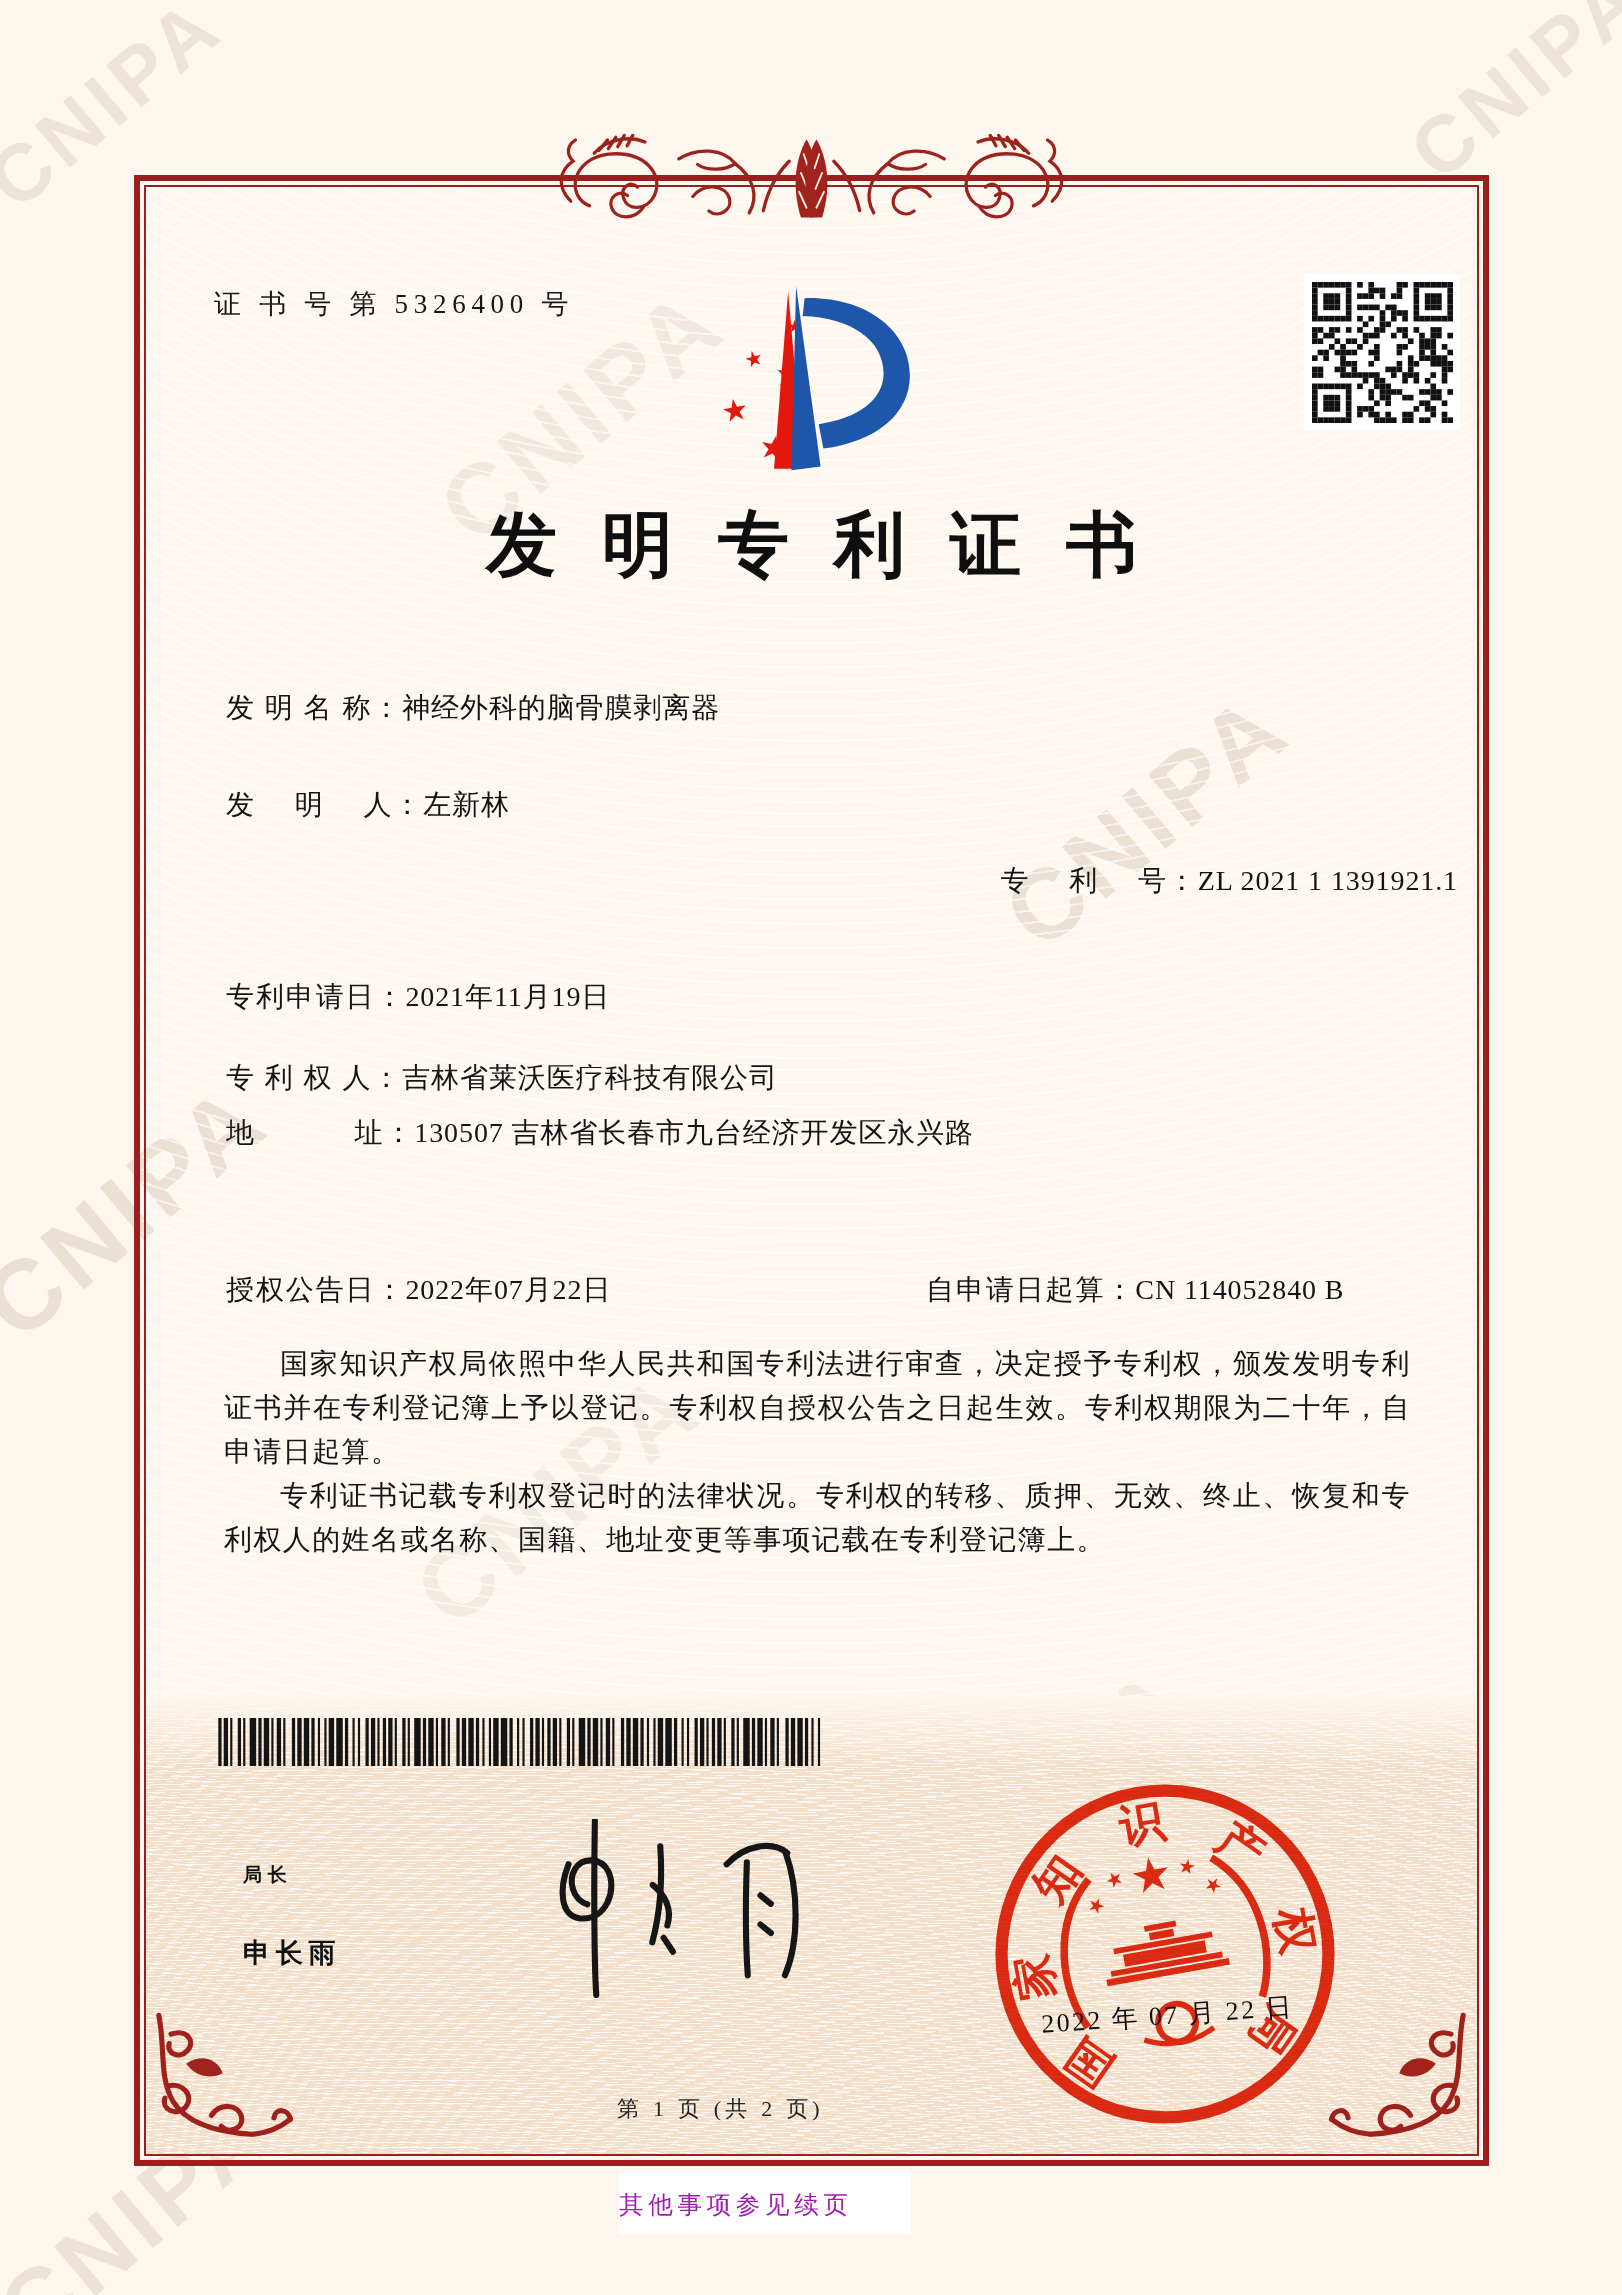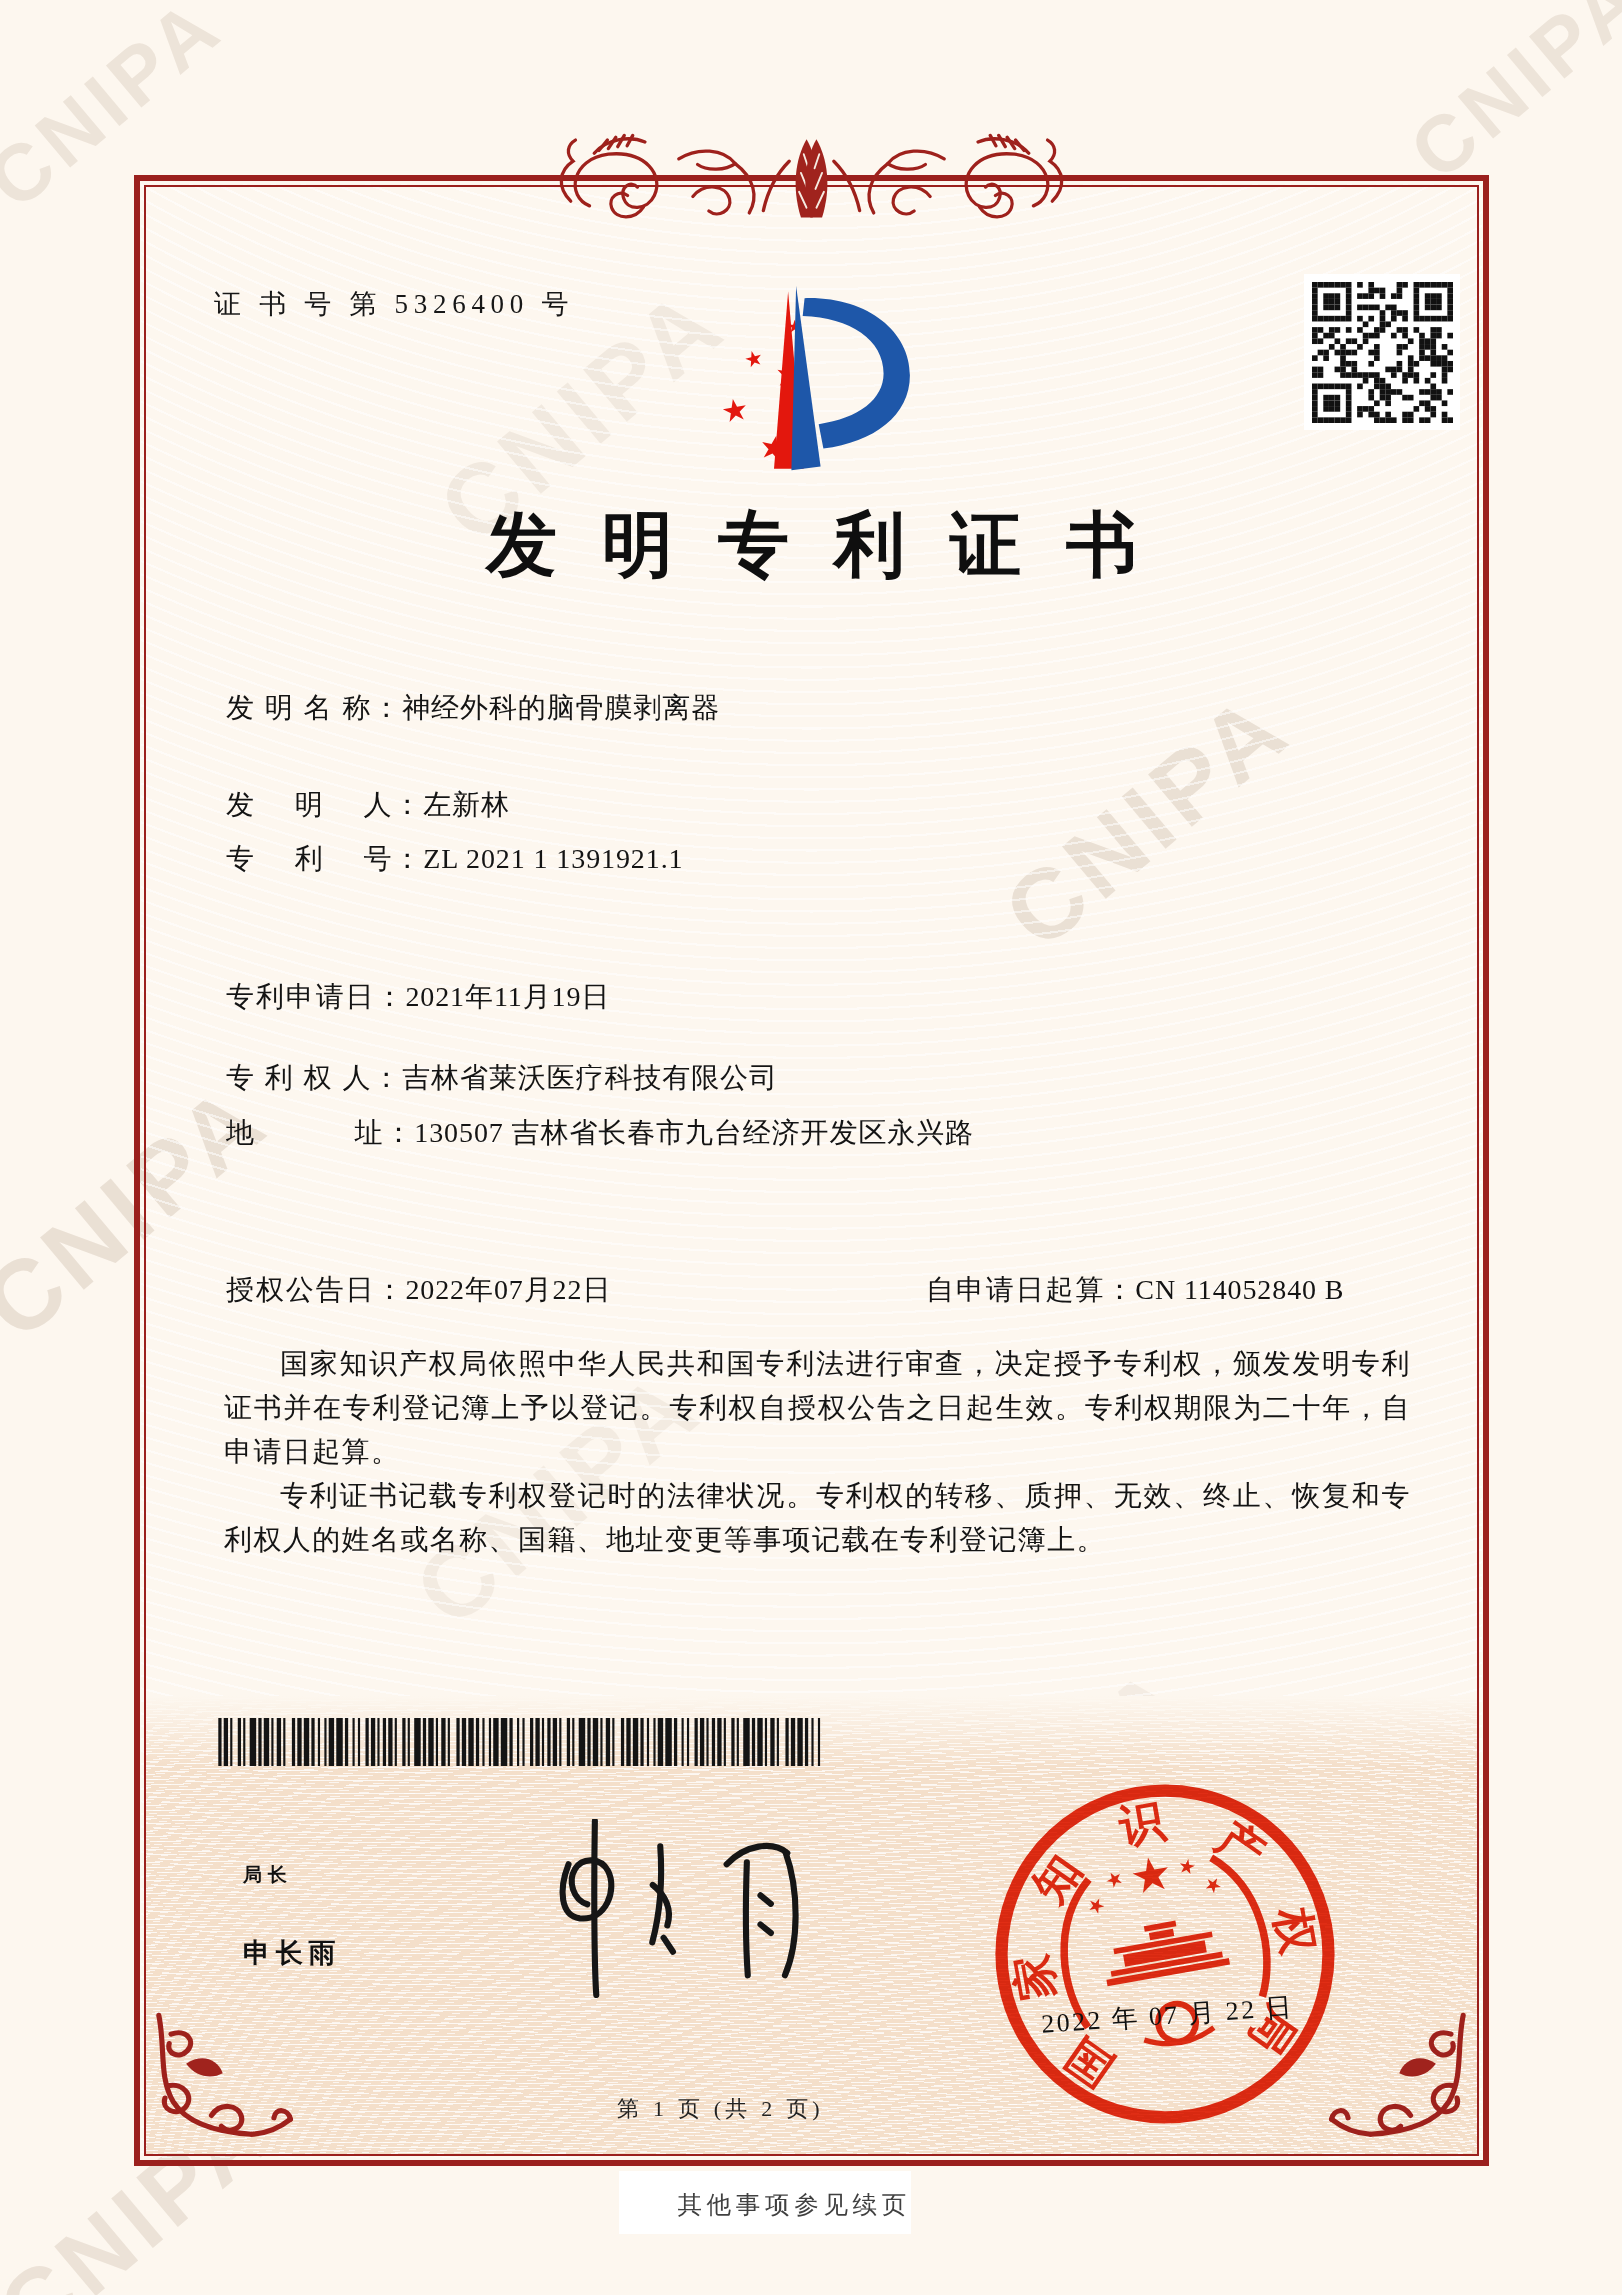--- a/index.html
+++ b/index.html
@@ -47,22 +47,22 @@
 
   .sig-title{position:absolute;left:243px;top:1862px;font-size:19px;font-weight:600;
       letter-spacing:5.7px;font-family:"Liberation Sans","DejaVu Sans",sans-serif;color:#111;}
   .sig-name{position:absolute;left:243px;top:1935px;font-size:27px;font-weight:600;
       letter-spacing:5.7px;font-family:"Liberation Sans","DejaVu Sans",sans-serif;color:#111;}
 
   .page-info{position:absolute;left:485px;width:471px;top:2094px;text-align:center;
       font-size:22px;letter-spacing:4.2px;color:#222;}
 
   .footer-note{position:absolute;left:619px;top:2171px;width:292px;height:63px;
-      background:#ffffff;text-align:right;line-height:67px;font-size:24.5px;
-      letter-spacing:4.7px;color:#404040;}
+      background:#ffffff;text-align:left;line-height:67px;font-size:24.5px;
+      letter-spacing:4.7px;color:#a21caf;}
 
   .seal{position:absolute;left:986px;top:1775px;width:358px;height:358px;
       transform:rotate(-10deg);opacity:.96;mix-blend-mode:multiply;}
   .seal-date{position:absolute;left:993px;top:1998px;width:349px;text-align:center;
       font-size:26px;letter-spacing:2.4px;color:#101010;transform:rotate(-4deg);}
 
   .qr-box{position:absolute;left:1304px;top:274px;width:156px;height:156px;background:#fff;}
   .qr-box svg{position:absolute;left:7.5px;top:7.5px;}
 
   .barcode{position:absolute;left:218px;top:1718px;}
@@ -464,21 +464,21 @@
   </div>
 
   <div class="title">发明专利证书</div>
 
   <div class="row" style="top:689px;">
     <span class="lab">发 明 名 称：</span><span class="val">神经外科的脑骨膜剥离器</span>
   </div>
   <div class="row" style="top:786px;">
     <span class="lab">发　 明　 人：</span><span class="val">左新林</span>
   </div>
-  <div class="row" style="top:840px;">
+  <div class="row" style="top:862px;text-align:right;">
     <span class="lab">专　 利　 号：</span><span class="val">ZL 2021 1 1391921.1</span>
   </div>
   <div class="row" style="top:978px;">
     <span class="lab">专利申请日：</span><span class="val">2021年11月19日</span>
   </div>
   <div class="row" style="top:1059px;">
     <span class="lab">专 利 权 人：</span><span class="val">吉林省莱沃医疗科技有限公司</span>
   </div>
   <div class="row" style="top:1114px;">
     <span class="lab">地　　　 址：</span><span class="val">130507 吉林省长春市九台经济开发区永兴路</span>

